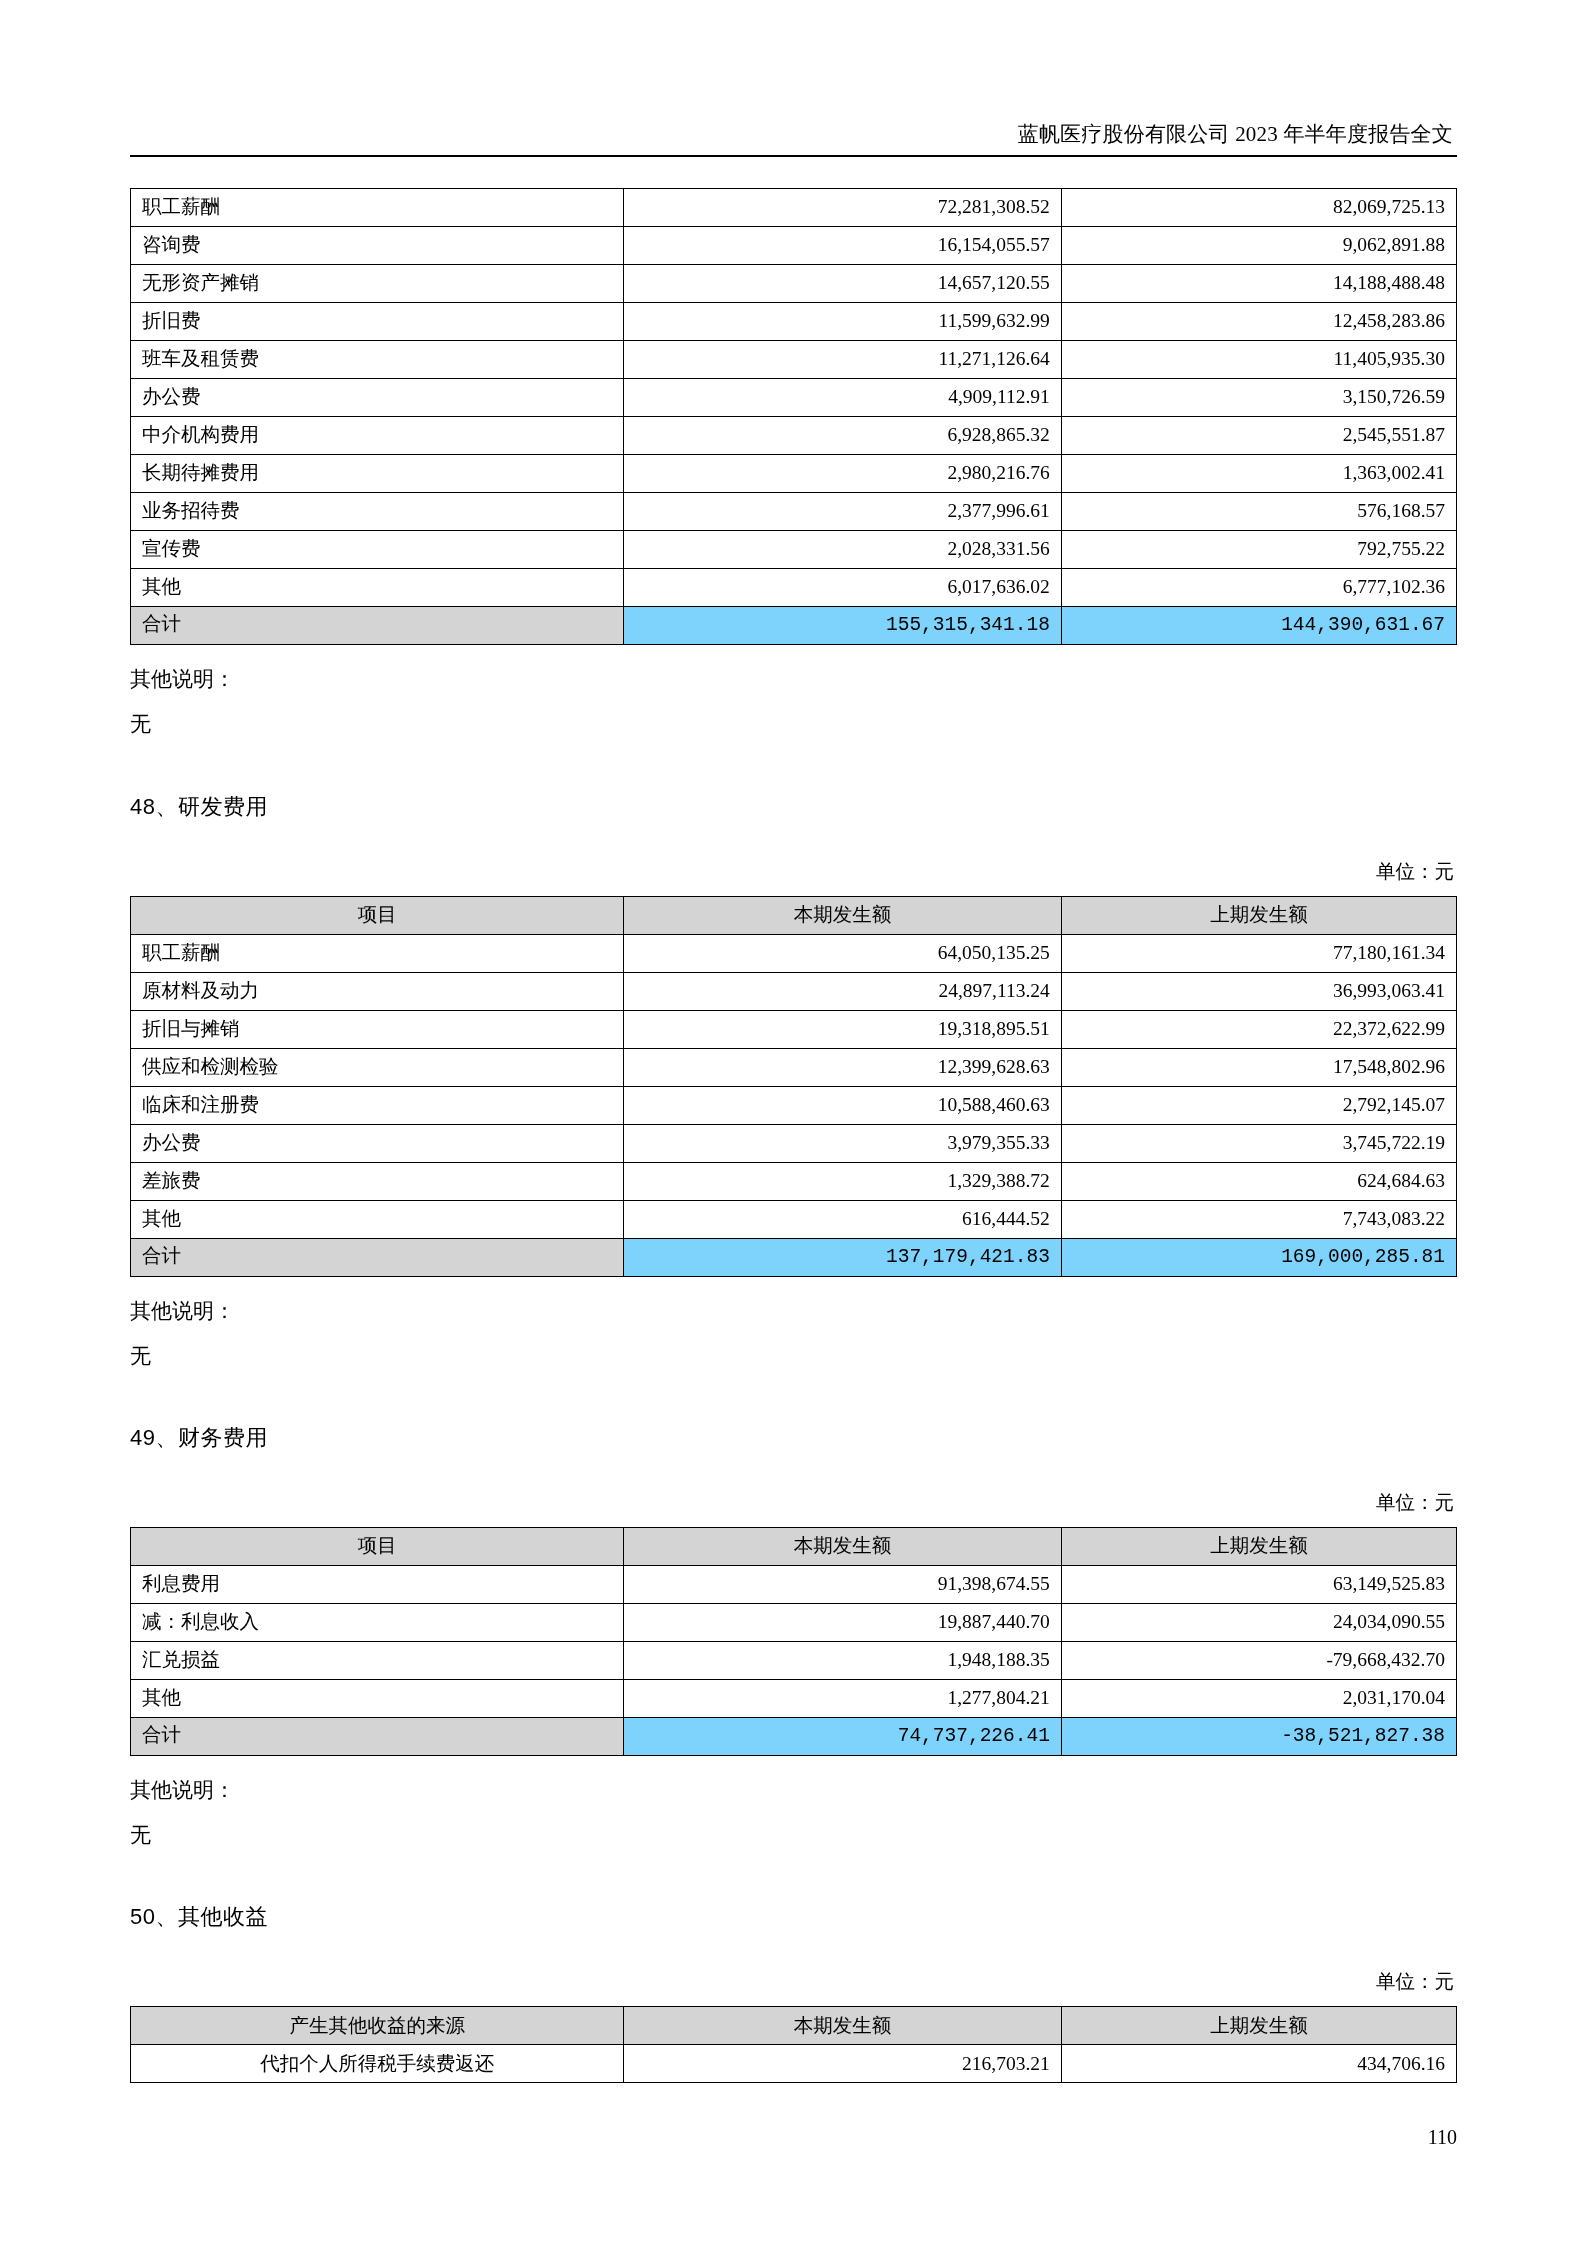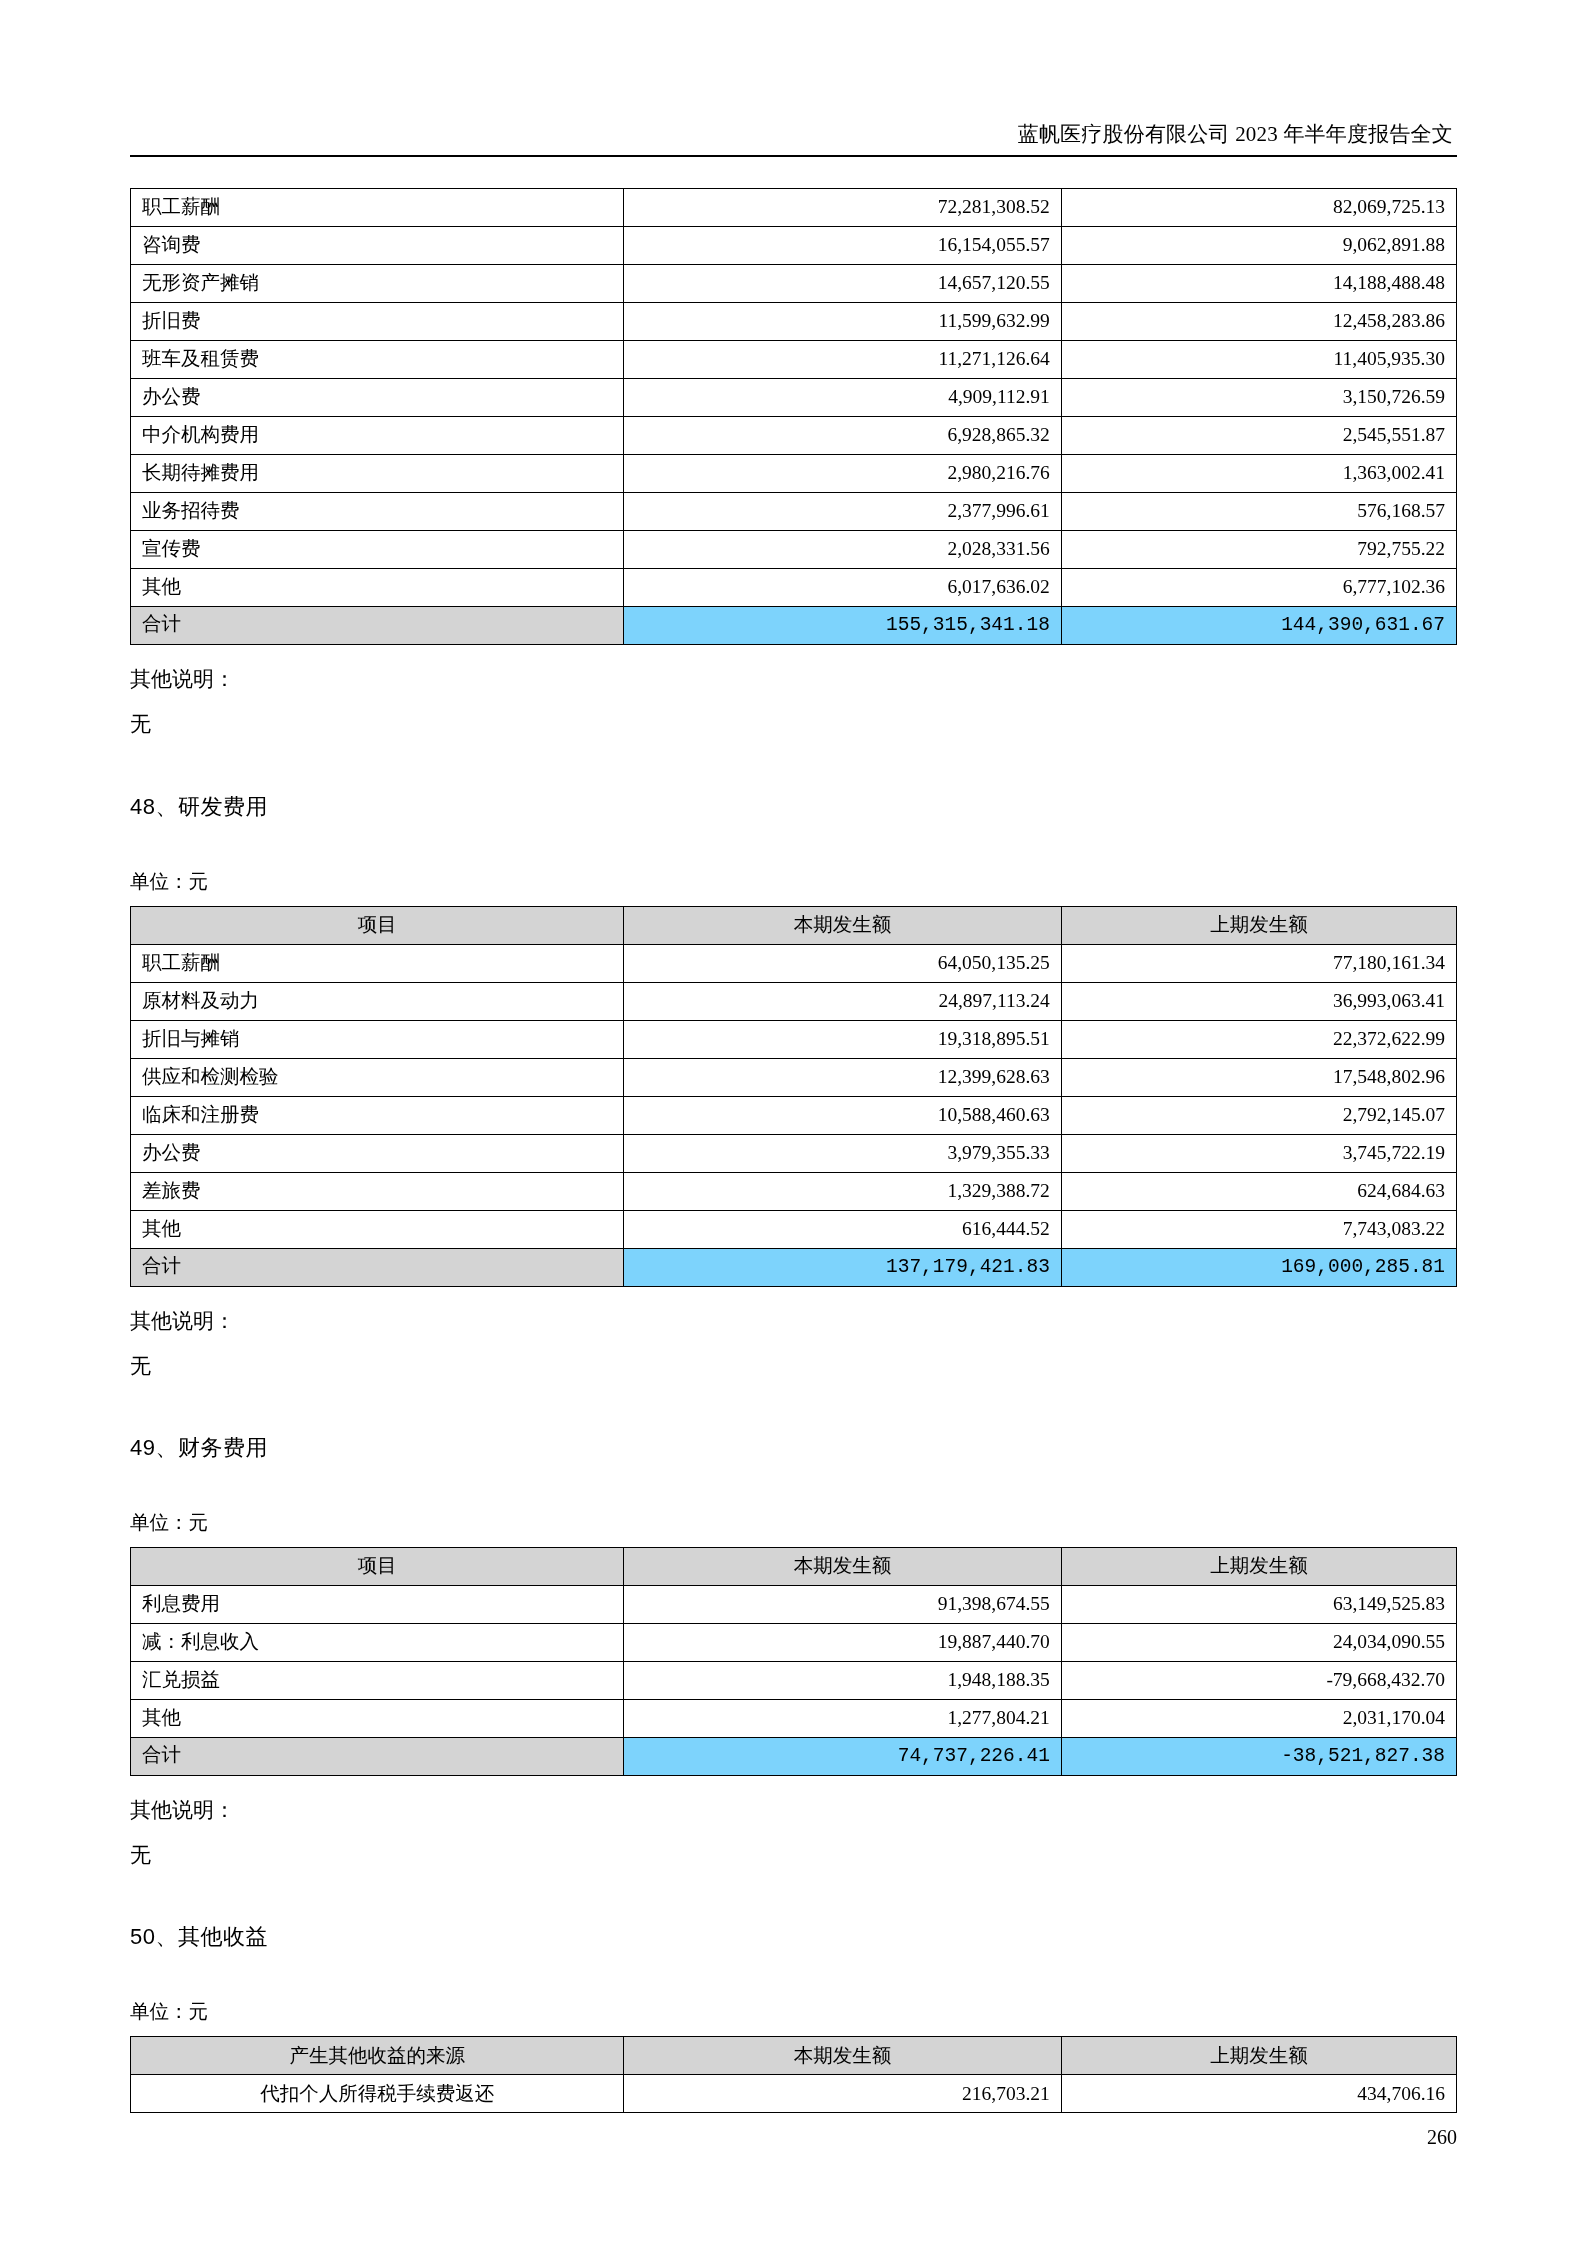--- a/index.html
+++ b/index.html
@@ -81,22 +81,23 @@
   .note.second { margin-top: 20px; }
 
   h3.section {
     font-family: "Liberation Sans", "DejaVu Sans", sans-serif;
     font-size: 22px;
     font-weight: normal;
     margin: 54px 0 0 0;
     letter-spacing: 0.5px;
   }
   .unit {
+    text-align: right;
     font-size: 19.5px;
-    margin-top: 46px;
+    margin-top: 36px;
     margin-bottom: 11px;
     padding-right: 3px;
   }
 
   .page-number {
     position: absolute;
     right: 130px;
     bottom: 96px;
     font-size: 20px;
   }
@@ -318,15 +319,15 @@
     </thead>
     <tbody>
       <tr>
         <td class="ctr">代扣个人所得税手续费返还</td>
         <td class="num">216,703.21</td>
         <td class="num">434,706.16</td>
       </tr>
     </tbody>
   </table>
 
-  <div class="page-number">260</div>
+  <div class="page-number">110</div>
 
 </div>
 
 </body></html>

